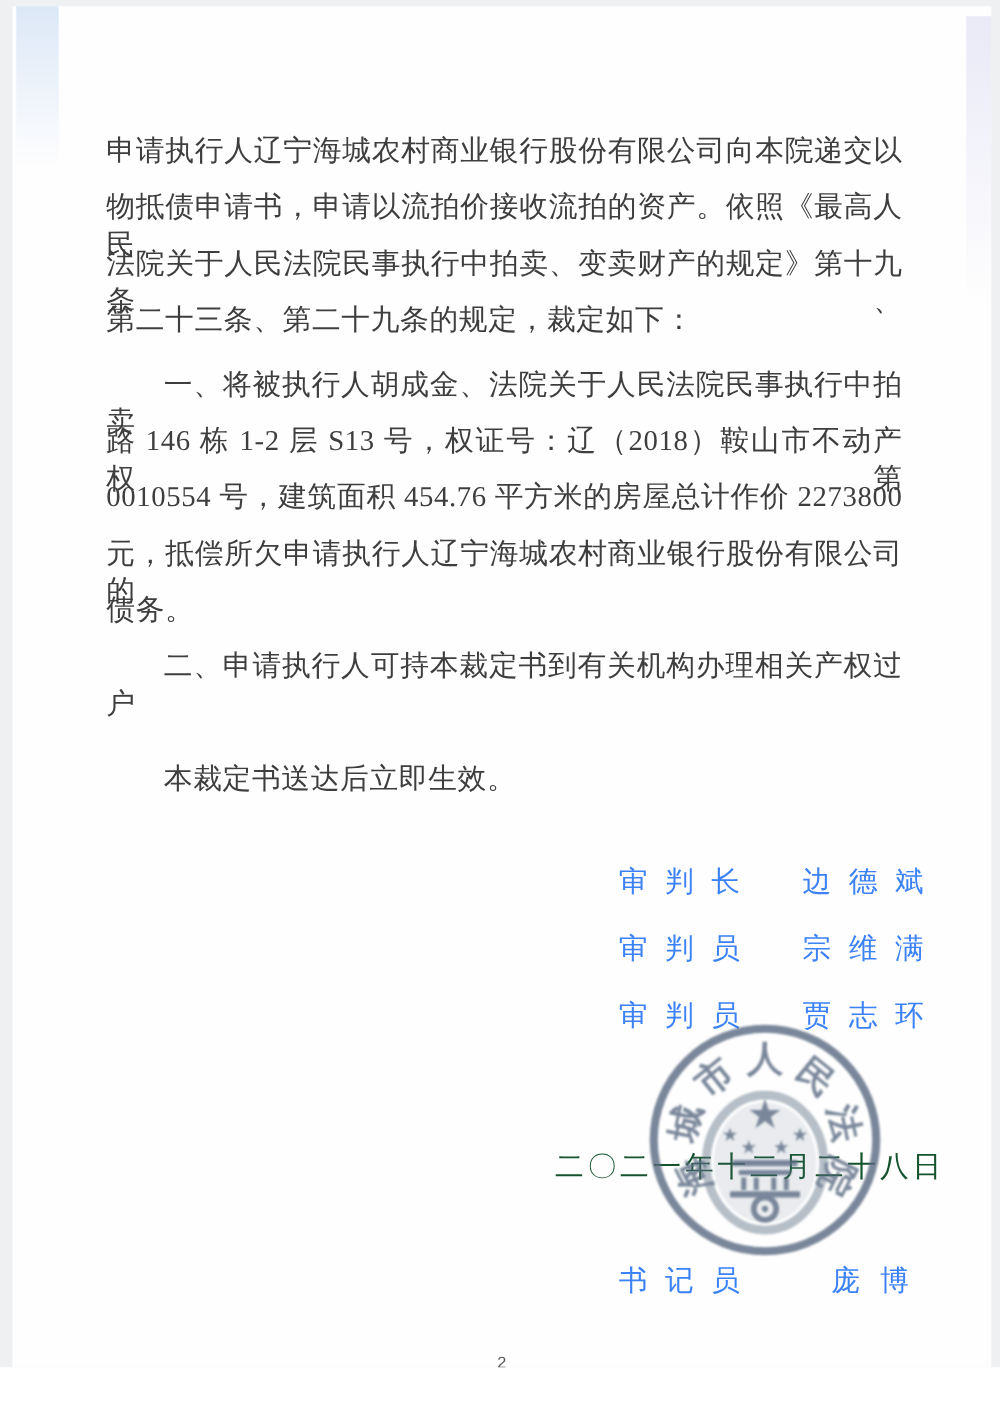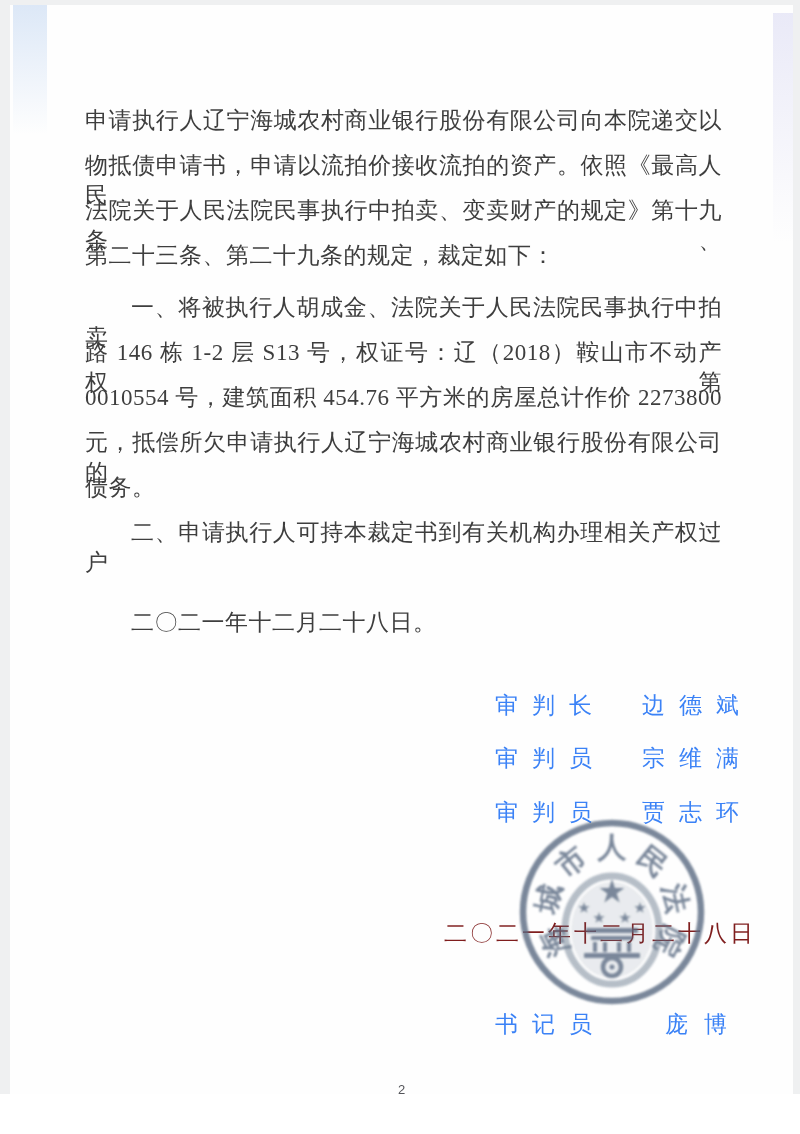--- a/index.html
+++ b/index.html
@@ -30,21 +30,21 @@
   }
   .line.full { text-align:justify; text-align-last:justify; }
   .line.indent { text-indent:46px; }
   
   .sig-row { position:absolute; left:485px; font-size:23px; color:#3b82f6; white-space:nowrap; }
   .sig-title { display:inline-block; letter-spacing:14px; }
   .sig-name  { display:inline-block; margin-left:36px; letter-spacing:14px; }
   .sig-row.clerk .sig-name { margin-left:59px; letter-spacing:16px; }
   .date-line {
     position:absolute; left:434px; top:913px;
-    font-size:23px; color:#7f1d1d; letter-spacing:3px; white-space:nowrap;
+    font-size:23px; color:#14532d; letter-spacing:3px; white-space:nowrap;
   }
   .seal { position:absolute; left:500px; top:805px; }
   .page-number {
     position:absolute; left:0; top:1077px; width:783px;
     text-align:center; font-size:13px; color:#54555a;
     font-family:"Liberation Sans","DejaVu Sans",sans-serif;
   }
 </style>
 </head>
 <body>
@@ -58,21 +58,21 @@
     <div class="line full" style="top:101px">申请执行人辽宁海城农村商业银行股份有限公司向本院递交以</div>
     <div class="line full" style="top:146px">物抵债申请书，申请以流拍价接收流拍的资产。依照《最高人民</div>
     <div class="line full" style="top:191px">法院关于人民法院民事执行中拍卖、变卖财产的规定》第十九条、</div>
     <div class="line" style="top:236px">第二十三条、第二十九条的规定，裁定如下：</div>
     <div class="line full indent" style="top:288px">一、将被执行人胡成金、法院关于人民法院民事执行中拍卖</div>
     <div class="line full" style="top:333px">路 146 栋 1-2 层 S13 号，权证号：辽（2018）鞍山市不动产权第</div>
     <div class="line full" style="top:378px">0010554 号，建筑面积 454.76 平方米的房屋总计作价 2273800</div>
     <div class="line full" style="top:423px">元，抵偿所欠申请执行人辽宁海城农村商业银行股份有限公司的</div>
     <div class="line" style="top:468px">债务。</div>
     <div class="line full indent" style="top:513px">二、申请执行人可持本裁定书到有关机构办理相关产权过户</div>
-    <div class="line indent" style="top:603px">二〇二一年十二月二十八日。</div>
+    <div class="line indent" style="top:603px">本裁定书送达后立即生效。</div>
 
     <div class="sig-row" style="top:685px">
       <span class="sig-title">审判长</span><span class="sig-name">边德斌</span>
     </div>
     <div class="sig-row" style="top:738px">
       <span class="sig-title">审判员</span><span class="sig-name">宗维满</span>
     </div>
     <div class="sig-row" style="top:792px">
       <span class="sig-title">审判员</span><span class="sig-name">贾志环</span>
     </div>

